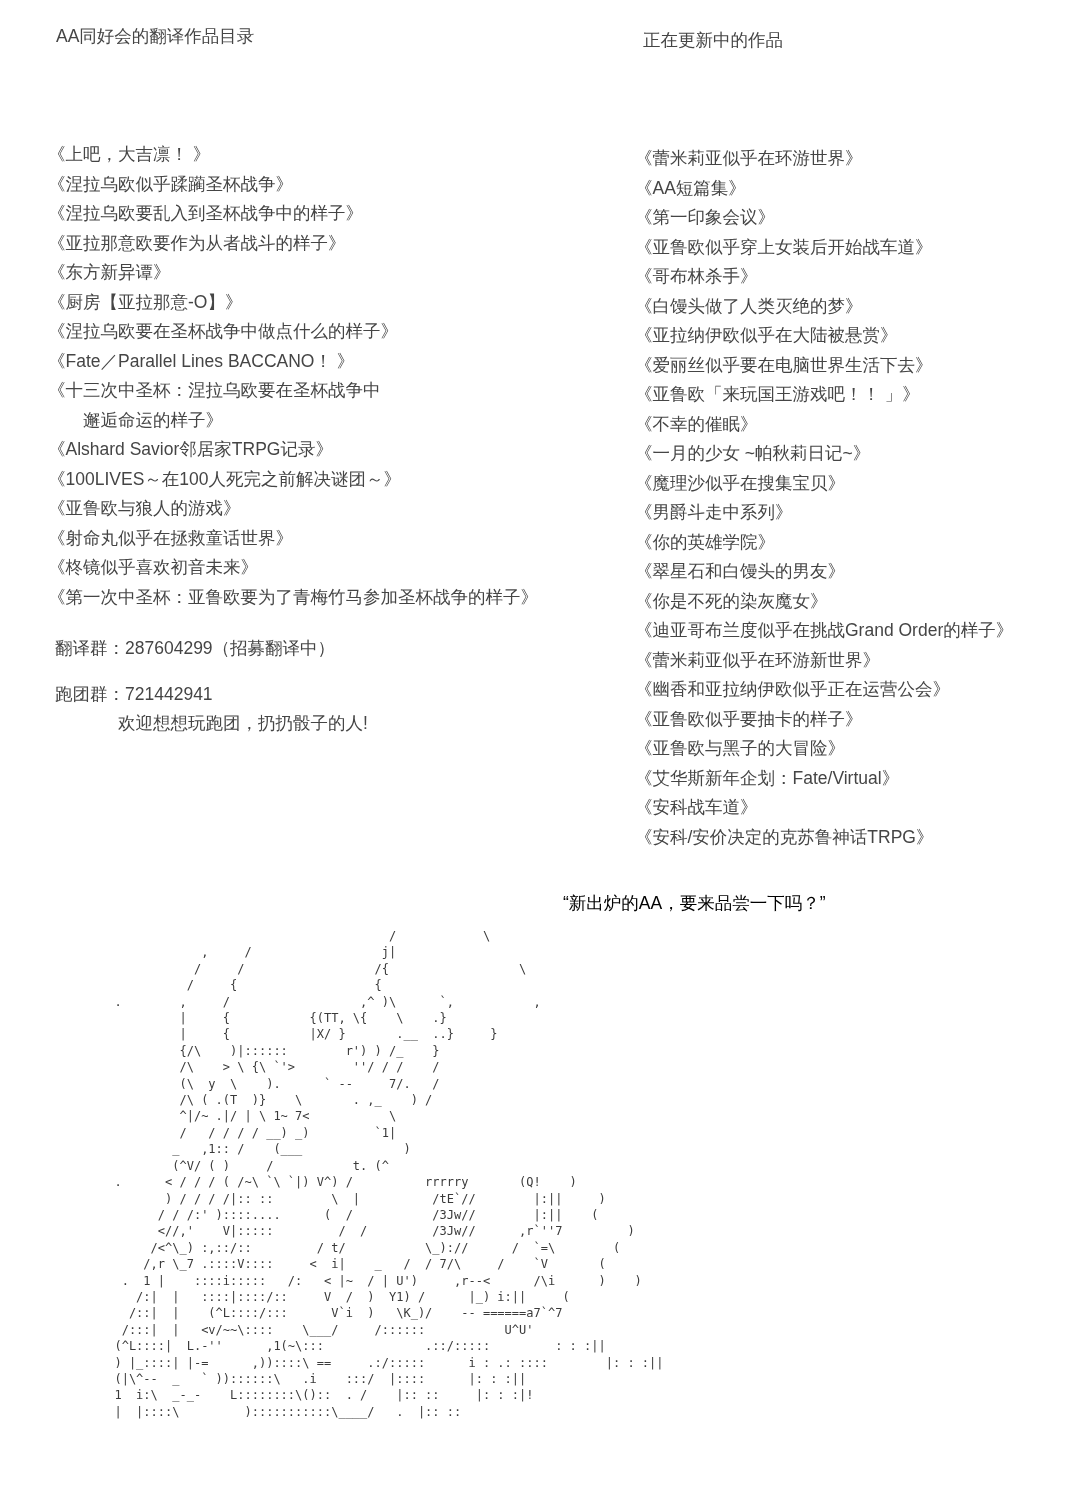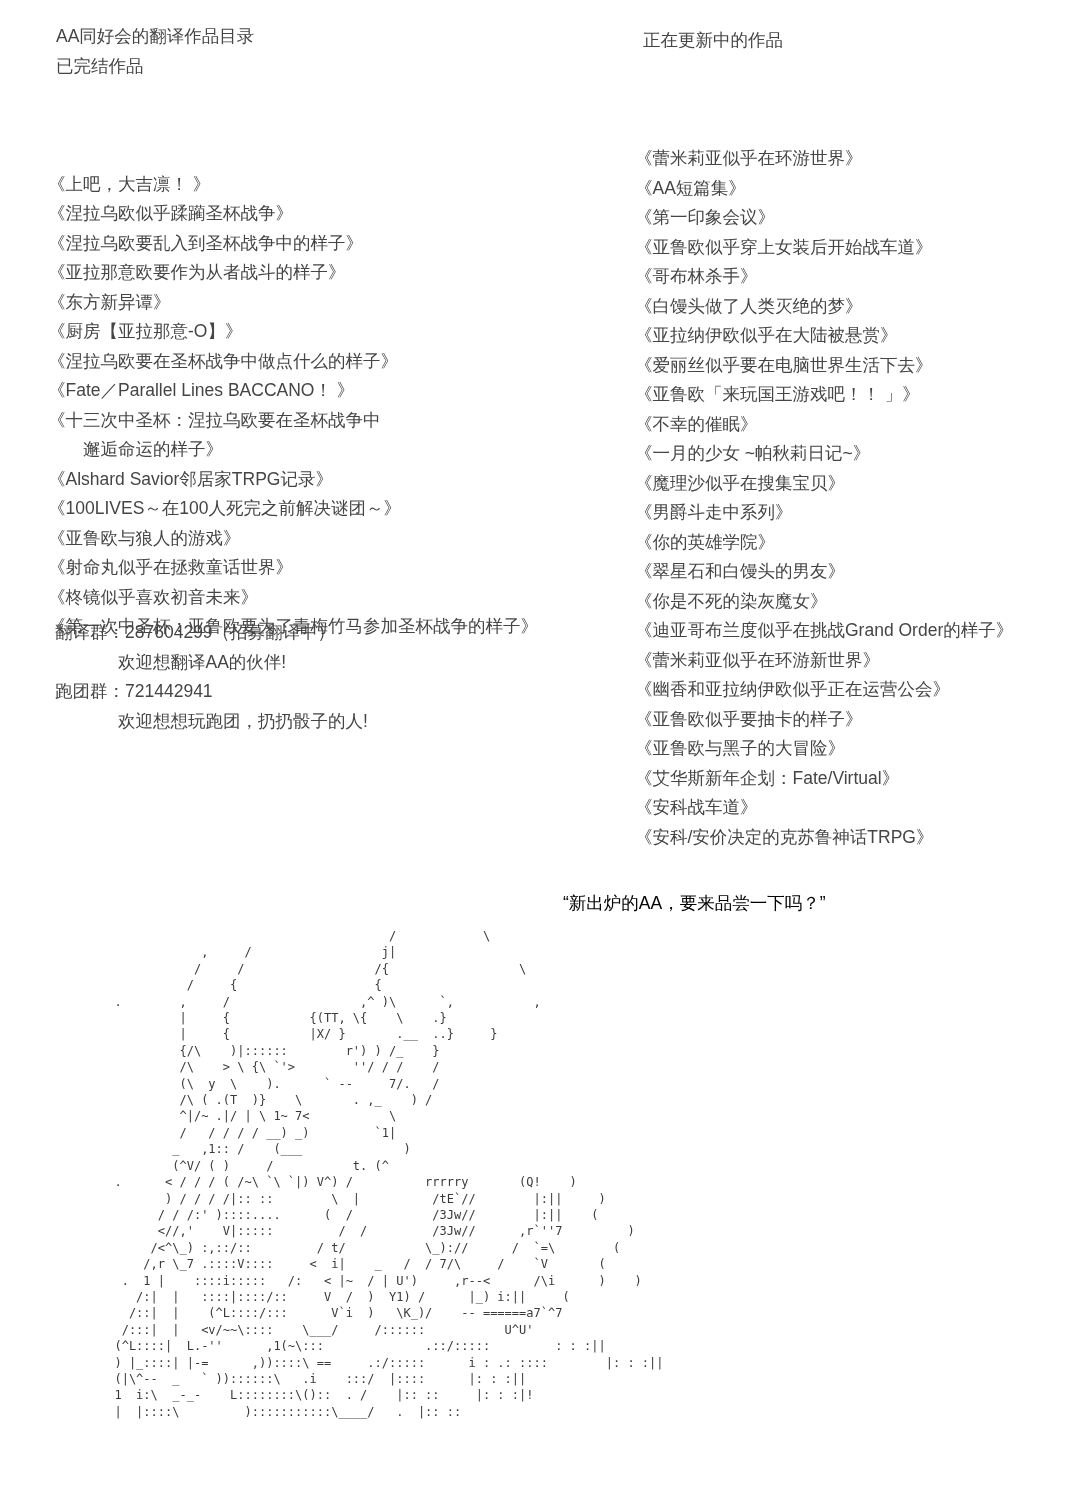--- a/index.html
+++ b/index.html
@@ -10,54 +10,52 @@
     color:#454545;
     position:relative;
     overflow:hidden;
   }
   .col{position:absolute;font-size:17.5px;line-height:29.5px;}
   .col div{white-space:pre-wrap;}
   #left-col{left:48px;top:22px;width:540px;}
   #right-col{left:599px;top:26px;width:470px;margin-left:36px;}
   .sec-header{padding-left:8px;}
   #group-block{position:absolute;left:55px;top:618px;font-size:17.5px;line-height:29.5px;}
-  .group-line{white-space:pre;}
+  .group-line{white-space:pre;margin-top:16px;}
   .group-note{white-space:pre;padding-left:63px;}
   #quote{position:absolute;left:563px;top:891px;font-size:17.5px;color:#000000;}
   #ascii-art{
     position:absolute;left:100px;top:928px;
     font-family:"DejaVu Sans Mono","Liberation Mono",monospace;
     font-size:12px;line-height:16.4px;
     color:#3a3a3a;
     margin:0;white-space:pre;
   }
 </style>
 </head>
 <body>
 
 <div id="left-col" class="col">
   <div class="sec-header">AA同好会的翻译作品目录</div>
-  <div class="sec-header">已完结作品</div>
   <div class="works-list">
     
   <div>《上吧，大吉凛！ 》</div><div>《涅拉乌欧似乎蹂躏圣杯战争》</div><div>《涅拉乌欧要乱入到圣杯战争中的样子》</div><div>《亚拉那意欧要作为从者战斗的样子》</div><div>《东方新异谭》</div><div>《厨房【亚拉那意-O】》</div><div>《涅拉乌欧要在圣杯战争中做点什么的样子》</div><div>《Fate／Parallel Lines BACCANO！ 》</div><div>《十三次中圣杯：涅拉乌欧要在圣杯战争中</div><div>　　邂逅命运的样子》</div><div>《Alshard Savior邻居家TRPG记录》</div><div>《100LIVES～在100人死完之前解决谜团～》</div><div>《亚鲁欧与狼人的游戏》</div><div>《射命丸似乎在拯救童话世界》</div><div>《柊镜似乎喜欢初音未来》</div><div>《第一次中圣杯：亚鲁欧要为了青梅竹马参加圣杯战争的样子》</div></div>
 </div>
 
 <div id="right-col" class="col">
   <div class="sec-header">正在更新中的作品</div>
   <div class="works-list">
     
   <div>《蕾米莉亚似乎在环游世界》</div><div>《AA短篇集》</div><div>《第一印象会议》</div><div>《亚鲁欧似乎穿上女装后开始战车道》</div><div>《哥布林杀手》</div><div>《白馒头做了人类灭绝的梦》</div><div>《亚拉纳伊欧似乎在大陆被悬赏》</div><div>《爱丽丝似乎要在电脑世界生活下去》</div><div>《亚鲁欧「来玩国王游戏吧！！ 」》</div><div>《不幸的催眠》</div><div>《一月的少女 ~帕秋莉日记~》</div><div>《魔理沙似乎在搜集宝贝》</div><div>《男爵斗走中系列》</div><div>《你的英雄学院》</div><div>《翠星石和白馒头的男友》</div><div>《你是不死的染灰魔女》</div><div>《迪亚哥布兰度似乎在挑战Grand Order的样子》</div><div>《蕾米莉亚似乎在环游新世界》</div><div>《幽香和亚拉纳伊欧似乎正在运营公会》</div><div>《亚鲁欧似乎要抽卡的样子》</div><div>《亚鲁欧与黑子的大冒险》</div><div>《艾华斯新年企划：Fate/Virtual》</div><div>《安科战车道》</div><div>《安科/安价决定的克苏鲁神话TRPG》</div></div>
 </div>
 
 <div id="group-block">
 
     <div class="group-entry">
       <div class="group-line"><span>翻译群：</span><span>287604299（招募翻译中）</span></div>
-      <div class="group-note">欢迎想翻译AA的伙伴!</div>
     </div>
 
 
     <div class="group-entry">
       <div class="group-line"><span>跑团群：</span><span>721442941</span></div>
       <div class="group-note">欢迎想想玩跑团，扔扔骰子的人!</div>
     </div>
   </div>
 
 <div id="quote">“新出炉的AA，要来品尝一下吗？”</div>

